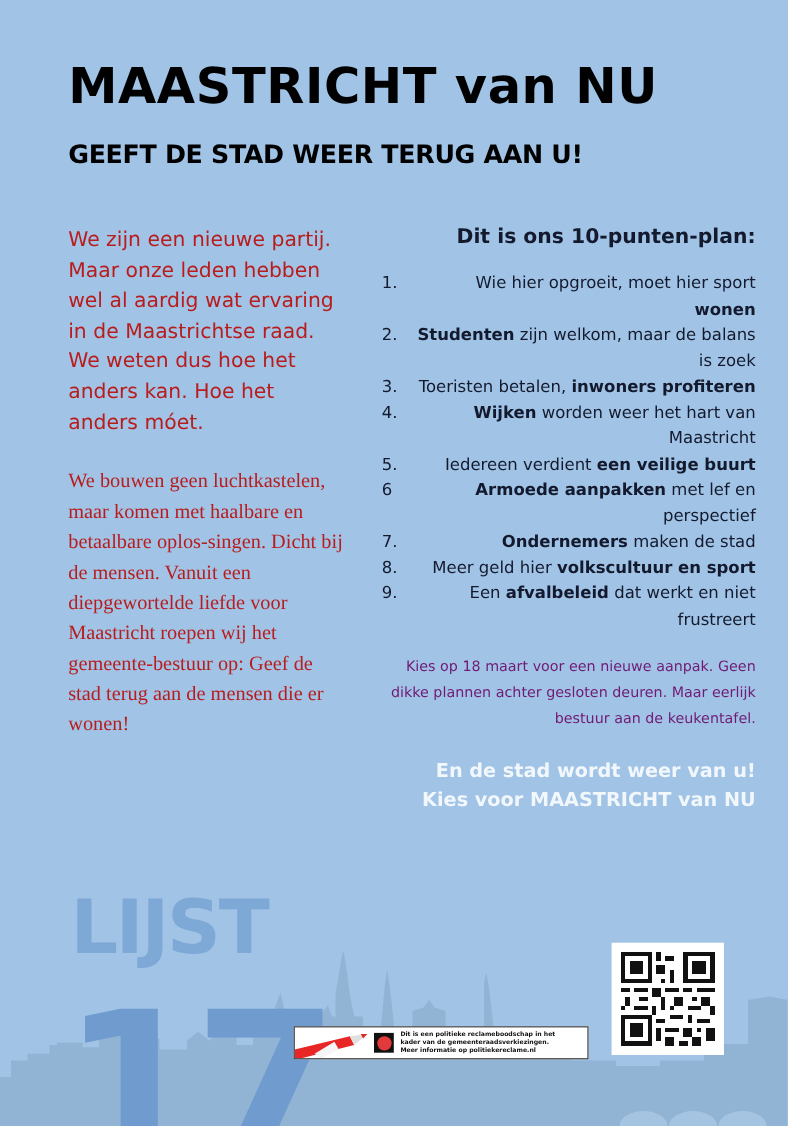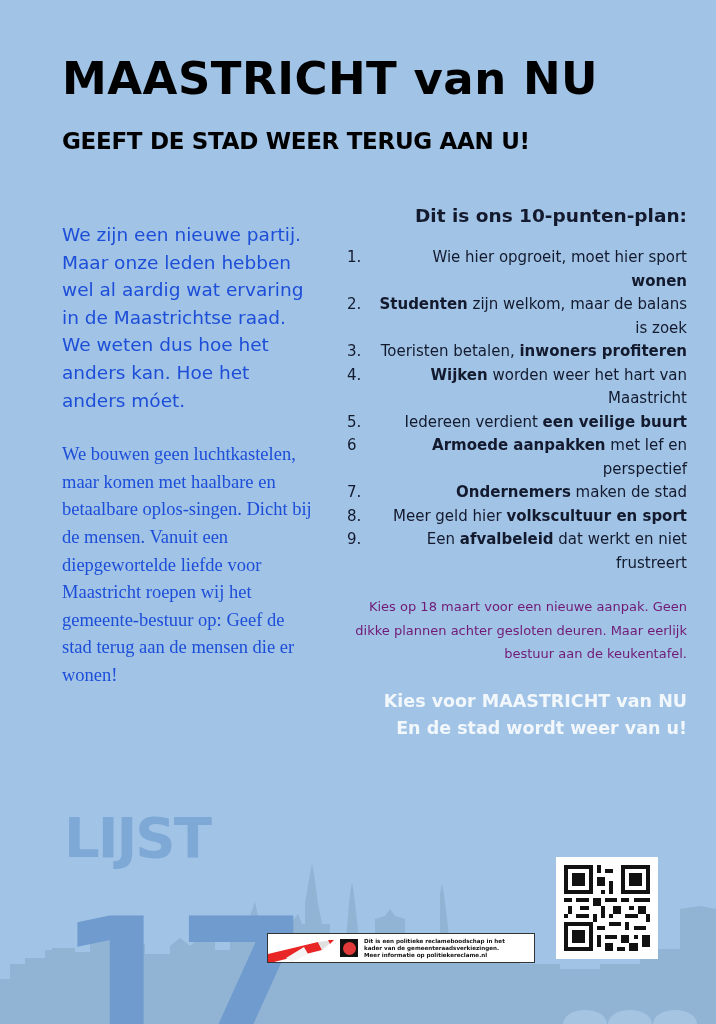--- a/index.html
+++ b/index.html
@@ -1,30 +1,30 @@
 <!DOCTYPE html>
 <html><head>
 <meta charset="utf-8">
 <style>
   html, body { margin:0; padding:0; }
   body { width:716px; height:1024px; background:#a0c3e6; position:relative; overflow:hidden; font-family:"DejaVu Sans", sans-serif; color:#141a2e; }
   .title { position:absolute; left:62px; top:52px; font-size:45px; font-weight:bold; color:#000000; letter-spacing:0.5px; margin:0; white-space:nowrap; }
   .subtitle { position:absolute; left:62px; top:128px; font-size:23px; font-weight:bold; color:#000000; margin:0; letter-spacing:-0.3px; white-space:nowrap; }
-  .left-col { position:absolute; left:62px; top:221px; width:250px; font-size:18.5px; line-height:27.6px; color:#1d4ed8; }
+  .left-col { position:absolute; left:62px; top:205px; width:250px; font-size:18.5px; line-height:27.6px; color:#b91c1c; }
   .left-col p { margin:0; }
   .left-col p + p { margin-top:27px;font-family:Liberation Serif, serif; }
   .right-col { position:absolute; left:347px; top:205px; width:340px;text-align:right; }
   .plan-heading { font-size:18.5px; font-weight:bold; margin:0 0 20px 0; color:#141a2e; }
   ol.plan { list-style:none; margin:0; padding:0; font-size:15px; line-height:23.5px; }
   ol.plan li { position:relative; padding-left:29px; }
   ol.plan .num { position:absolute; left:0; top:0; }
   ol.plan b { font-weight:bold; }
   .callout { margin-top:20px; font-size:13px; line-height:23.5px; font-weight:normal; color:#701a75; }
   .slogan { margin-top:22px; font-size:17.5px; line-height:27px; font-weight:bold; color:#f2f7fc; }
-  .lijst { position:absolute; left:64px; top:810px; font-size:56px; font-weight:bold; color:#7ea8d6; letter-spacing:-2px; line-height:1; }
+  .lijst { position:absolute; left:64px; top:810px; font-size:68px; font-weight:bold; color:#7ea8d6; letter-spacing:-2px; line-height:1; }
   .lijst-num { position:absolute; left:56px; top:895px; font-size:190px; font-weight:bold; color:#6f9bcf; letter-spacing:-12px; line-height:1; }
   .skyline { position:absolute; left:0; bottom:0; width:716px; height:170px; }
   .qr { position:absolute; left:556px; top:857px; width:102px; height:102px; background:#fff; }
   .ad-banner { position:absolute; left:267px; top:933px; width:268px; height:30px; background:#fff; border:1px solid #333; box-sizing:border-box; display:flex; align-items:center; }
   .ad-pencil { width:70px; height:28px; position:relative; overflow:hidden; }
   .ad-logo { width:18px; height:18px; background:#111; margin:0 6px 0 2px; display:flex; align-items:center; justify-content:center; }
   .ad-logo span { width:13px; height:13px; border-radius:50%; background:#e23a3a; display:block; }
   .ad-text { font-size:5.6px; line-height:7px; color:#111; font-weight:bold; flex:1; }
   .ad-text div { white-space:nowrap; }
 </style>
@@ -61,22 +61,22 @@
     <li><span class="num">3.</span><span>Toeristen betalen, </span><b>inwoners profiteren</b><span></span></li>
     <li><span class="num">4.</span><span></span><b>Wijken</b><span> worden weer het hart van Maastricht</span></li>
     <li><span class="num">5.</span><span>Iedereen verdient </span><b>een veilige buurt</b><span></span></li>
     <li><span class="num">6</span><span></span><b>Armoede aanpakken</b><span> met lef en perspectief</span></li>
     <li><span class="num">7.</span><span></span><b>Ondernemers</b><span> maken de stad</span></li>
     <li><span class="num">8.</span><span>Meer geld hier </span><b>volkscultuur en sport</b><span></span></li>
     <li><span class="num">9.</span><span>Een </span><b>afvalbeleid</b><span> dat werkt en niet frustreert</span></li>
   </ol>
   <div class="callout">Kies op 18 maart voor een nieuwe aanpak. Geen dikke plannen achter gesloten deuren. Maar eerlijk bestuur aan de keukentafel.</div>
   <div class="slogan">
+    <div>En de stad wordt weer van u!</div>
     <div>Kies voor MAASTRICHT van NU</div>
-    <div>En de stad wordt weer van u!</div>
   </div>
 </div>
 
 <div class="ad-banner">
   <div class="ad-pencil">
     <svg width="70" height="28" viewBox="0 0 70 28">
       <polygon points="0,28 0,20 50,8 54,16 6,28" fill="#e82626"></polygon>
       <polygon points="18,24 36,13 40,20 24,28" fill="#f5f5f5"></polygon>
       <polygon points="50,8 66,6 54,16" fill="#e0e0e0"></polygon>
       <polygon points="60,6 66,6 62,10" fill="#e82626"></polygon>

